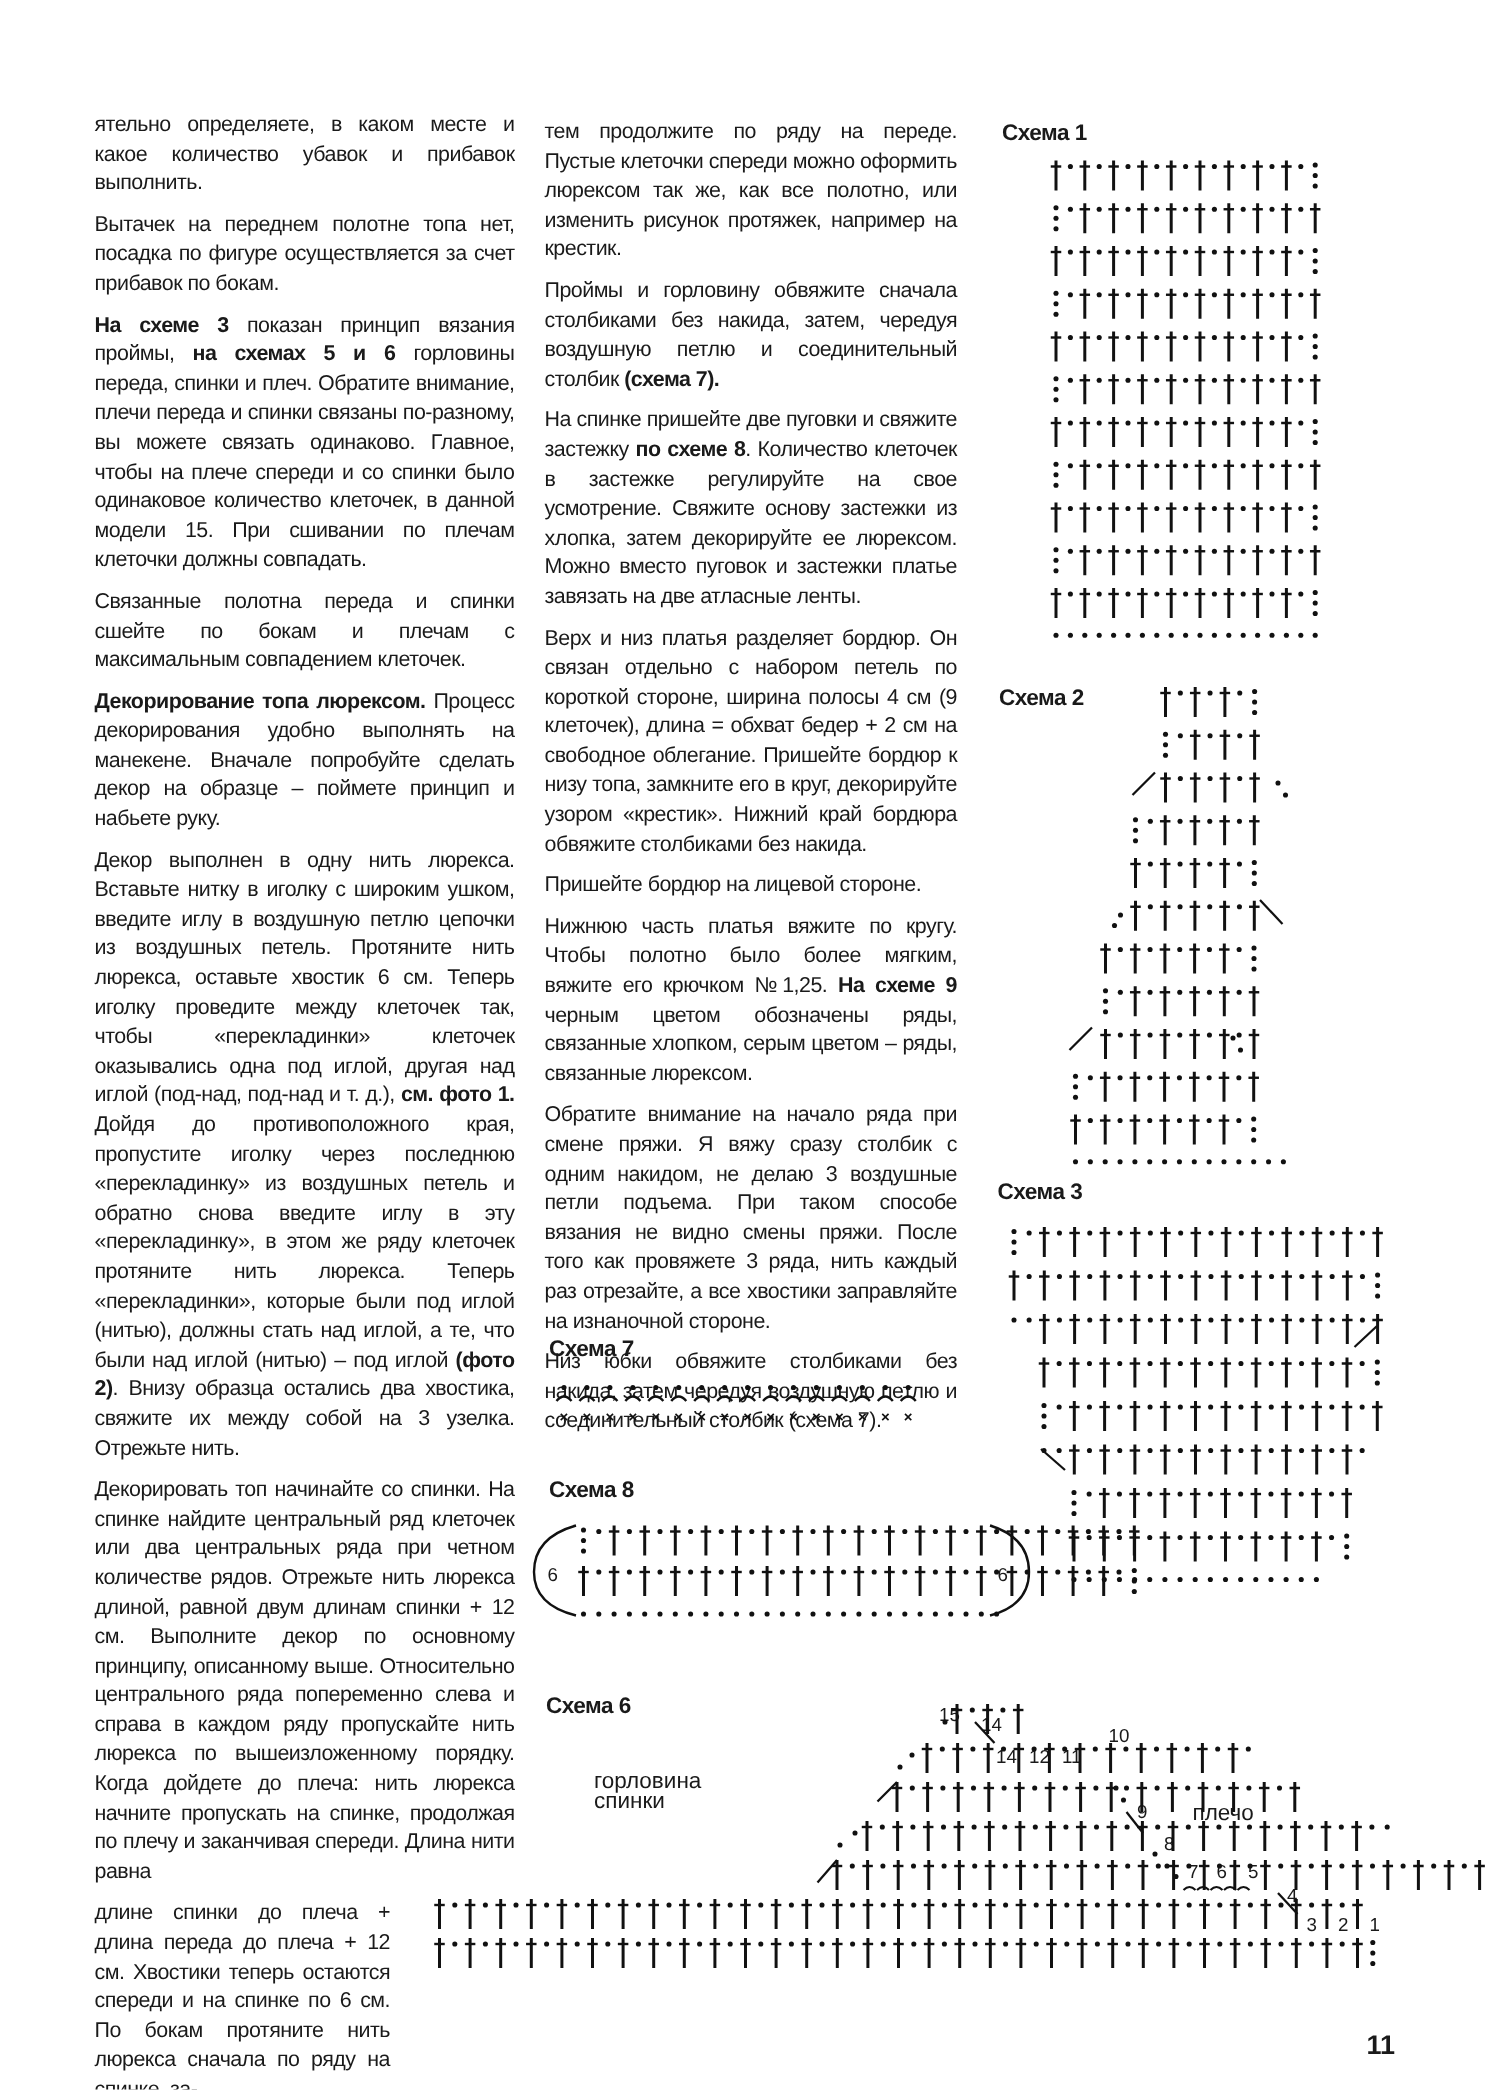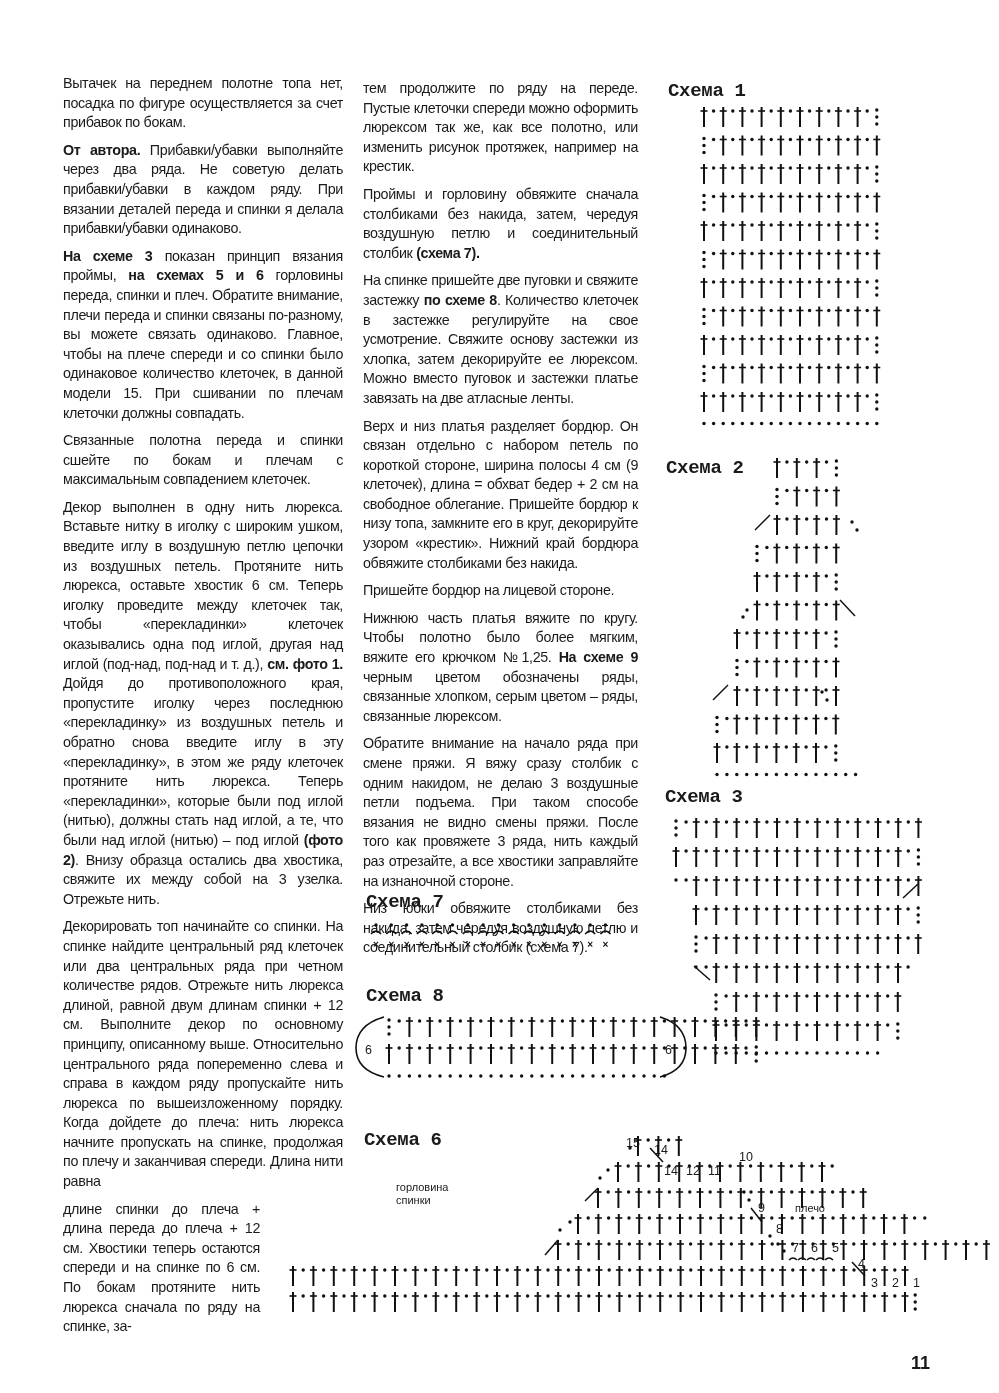--- a/index.html
+++ b/index.html
@@ -4,34 +4,35 @@
 <style>
   html,body{margin:0;padding:0;background:#fff;}
   body{width:999px;height:1393px;position:relative;overflow:hidden;color:#1a1a1a;
        font-family:"Liberation Sans","DejaVu Sans",sans-serif;}
   .col{position:absolute;font-size:14.3px;line-height:19.6px;letter-spacing:-0.35px;text-align:justify;}
   .col p{margin:0 0 8px 0;}
   .col b{font-weight:bold;}
   #col1{left:63px;top:74px;width:280px;}
   #col2{left:363px;top:79px;width:275px;}
   .narrow{width:197px;}
-  .label{position:absolute;font-weight:bold;font-size:19px;letter-spacing:-0.3px;font-family:Liberation Mono, monospace;}
+  .label{position:absolute;font-weight:bold;font-size:15px;letter-spacing:-0.3px;}
   .num{position:absolute;font-size:12.5px;}
-  .small{position:absolute;font-size:11px;line-height:13px;}
+  .small{position:absolute;font-size:15px;line-height:13px;}
   svg.diag{position:absolute;left:0;top:0;overflow:visible;}
   #page-num{position:absolute;left:911px;top:1353px;font-weight:bold;font-size:18px;}
 </style>
 </head>
 <body>
 
 <div id="col1" class="col">
+    <p><span>ятельно определяете, в каком месте и какое количество убавок и прибавок выполнить.</span></p>
     <p><span>Вытачек на переднем полотне топа нет, посадка по фигуре осуществляется за счет прибавок по бокам.</span></p>
-    <p><b>От автора.</b><span> Прибавки/убавки выполняйте через два ряда. Не советую делать прибавки/убавки в каждом ряду. При вязании деталей переда и спинки я делала прибавки/убавки одинаково.</span></p>
     <p><b>На схеме 3</b><span> показан принцип вязания проймы, </span><b>на схемах 5 и 6</b><span> горловины переда, спинки и плеч. Обратите внимание, плечи переда и спинки связаны по-разному, вы можете связать одинаково. Главное, чтобы на плече спереди и со спинки было одинаковое количество клеточек, в данной модели 15. При сшивании по плечам клеточки должны совпадать.</span></p>
     <p><span>Связанные полотна переда и спинки сшейте по бокам и плечам с максимальным совпадением клеточек.</span></p>
+    <p><b>Декорирование топа люрексом.</b><span> Процесс декорирования удобно выполнять на манекене. Вначале попробуйте сделать декор на образце – поймете принцип и набьете руку.</span></p>
     <p><span>Декор выполнен в одну нить люрекса. Вставьте нитку в иголку с широким ушком, введите иглу в воздушную петлю цепочки из воздушных петель. Протяните нить люрекса, оставьте хвостик 6 см. Теперь иголку проведите между клеточек так, чтобы «перекладинки» клеточек оказывались одна под иглой, другая над иглой (под-над, под-над и т. д.), </span><b>см. фото 1.</b><span> Дойдя до противоположного края, пропустите иголку через последнюю «перекладинку» из воздушных петель и обратно снова введите иглу в эту «перекладинку», в этом же ряду клеточек протяните нить люрекса. Теперь «перекладинки», которые были под иглой (нитью), должны стать над иглой, а те, что были над иглой (нитью) – под иглой </span><b>(фото 2)</b><span>. Внизу образца остались два хвостика, свяжите их между собой на 3 узелка. Отрежьте нить.</span></p>
     <p><span>Декорировать топ начинайте со спинки. На спинке найдите центральный ряд клеточек или два центральных ряда при четном количестве рядов. Отрежьте нить люрекса длиной, равной двум длинам спинки + 12 см. Выполните декор по основному принципу, описанному выше. Относительно центрального ряда попеременно слева и справа в каждом ряду пропускайте нить люрекса по вышеизложенному порядку. Когда дойдете до плеча: нить люрекса начните пропускать на спинке, продолжая по плечу и заканчивая спереди. Длина нити равна</span></p>
     <p class="narrow"><span>длине спинки до плеча + длина переда до плеча + 12 см. Хвостики теперь остаются спереди и на спинке по 6 см. По бокам протяните нить люрекса сначала по ряду на спинке, за-</span></p>
   </div>
 
 <div id="col2" class="col">
     <p><span>тем продолжите по ряду на переде. Пустые клеточки спереди можно оформить люрексом так же, как все полотно, или изменить рисунок протяжек, например на крестик.</span></p>
     <p><span>Проймы и горловину обвяжите сначала столбиками без накида, затем, чередуя воздушную петлю и соединительный столбик </span><b>(схема 7).</b></p>
     <p><span>На спинке пришейте две пуговки и свяжите застежку </span><b>по схеме 8</b><span>. Количество клеточек в застежке регулируйте на свое усмотрение. Свяжите основу застежки из хлопка, затем декорируйте ее люрексом. Можно вместо пуговок и застежки платье завязать на две атласные ленты.</span></p>
     <p><span>Верх и низ платья разделяет бордюр. Он связан отдельно с набором петель по короткой стороне, ширина полосы 4 см (9 клеточек), длина = обхват бедер + 2 см на свободное облегание. Пришейте бордюр к низу топа, замкните его в круг, декорируйте узором «крестик». Нижний край бордюра обвяжите столбиками без накида.</span></p>

